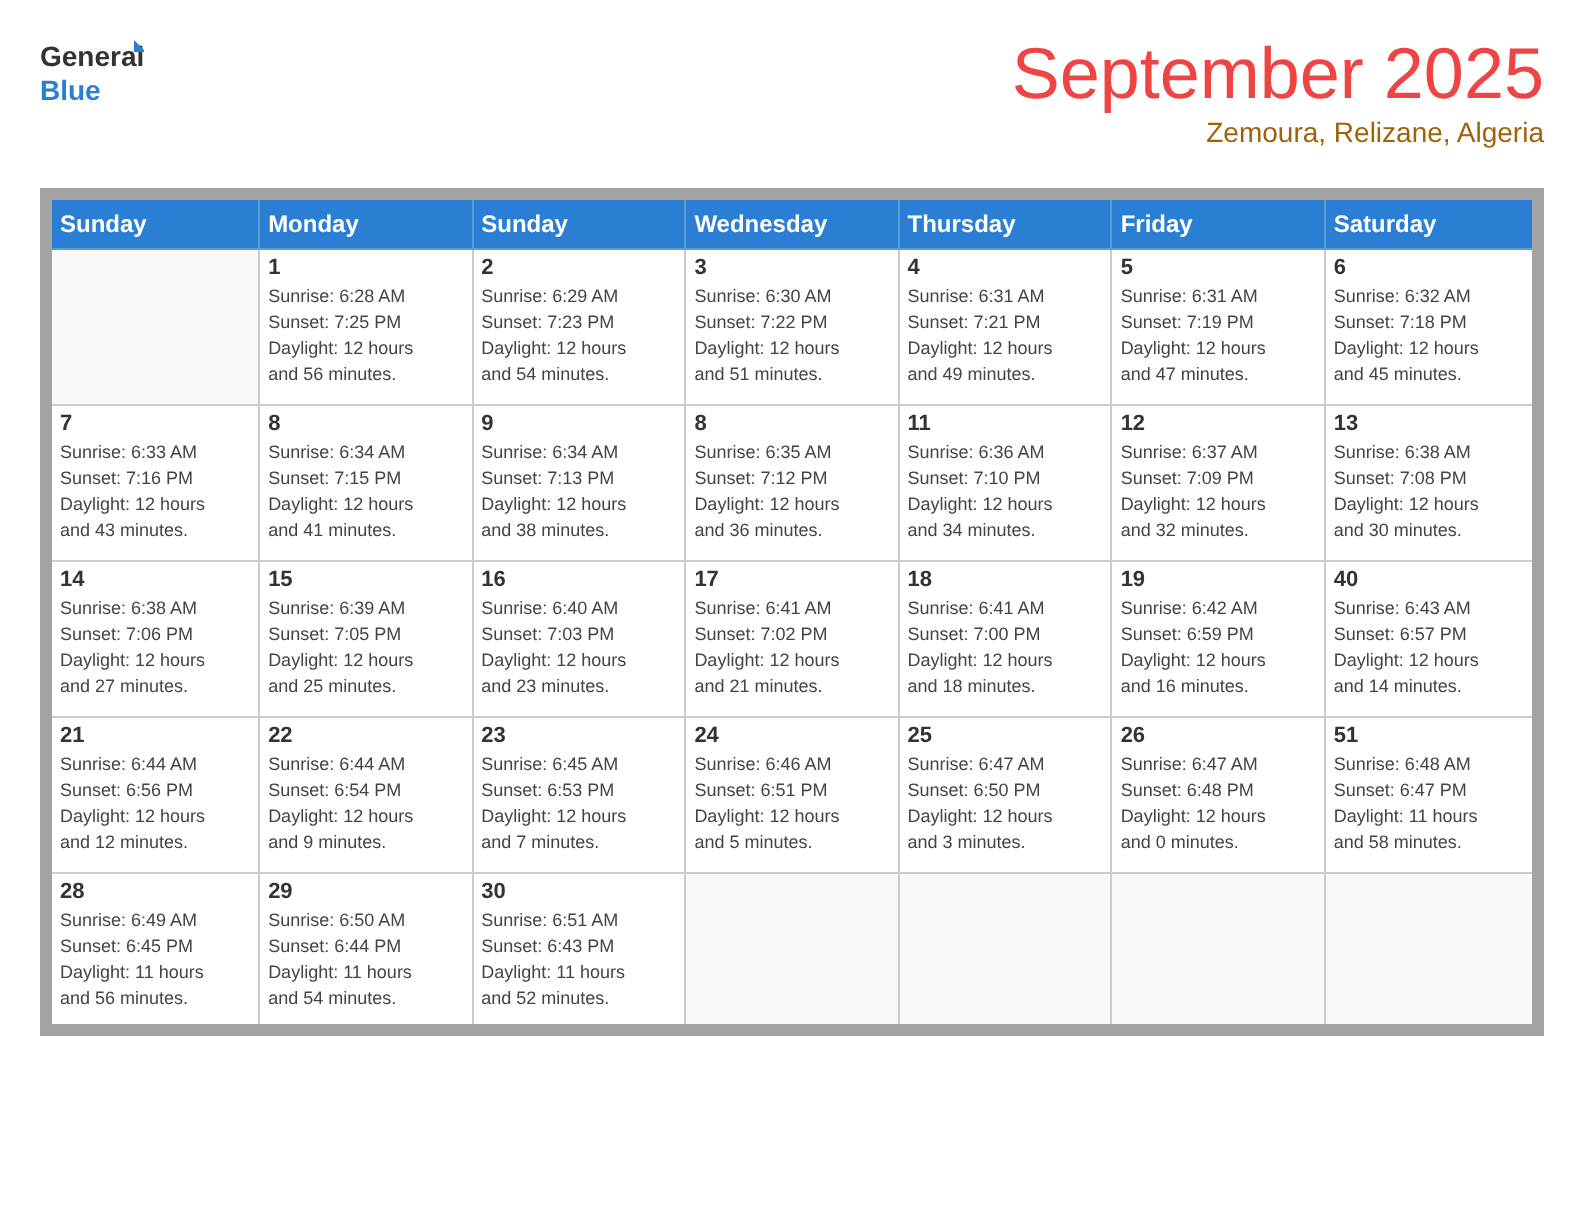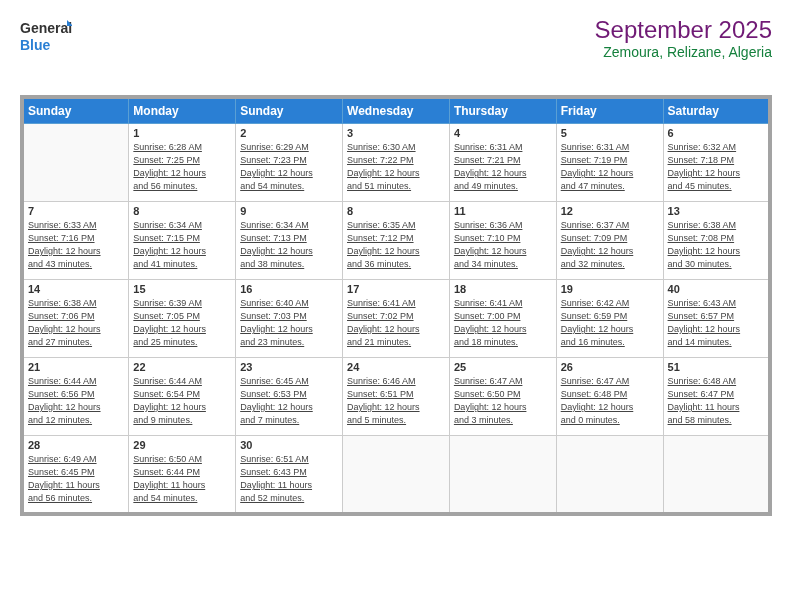--- a/index.html
+++ b/index.html
@@ -9,51 +9,51 @@
       font-family: Arial, sans-serif;
       background: #fff;
       overflow: hidden;
     }
     .page {
       width: 792px;
       height: 476px;
       padding: 16px 20px 10px 20px;
       display: flex;
       flex-direction: column;
+      gap: 12px;
     }
     .header {
       display: flex;
       justify-content: space-between;
       align-items: flex-start;
       margin-bottom: 8px;
     }
     .logo {
       display: flex;
       align-items: center;
       gap: 4px;
     }
     .title-block {
       text-align: right;
     }
     .month-title {
-      font-size: 24px;
-      color: #701a75;
+      font-size: 36px;
+      color: #ef4444;
       font-weight: normal;
     }
     .subtitle {
       font-size: 14px;
-      color: #15803d;
+      color: #a16207;
     }
     .calendar {
       flex: 1;
-      border: 4px solid #a3a3a3;
+      border: 6px solid #a3a3a3;
       border-collapse: collapse;
       width: 100%;
       table-layout: fixed;
-      margin-top: 27px;
     }
     .calendar th {
       background: #2a7fd4;
       color: #fff;
       font-size: 12px;
       font-weight: bold;
       padding: 5px 4px;
       text-align: left;
       border: 1px solid #5a9fd4;
     }
@@ -68,21 +68,20 @@
     .day-number {
       font-size: 11px;
       font-weight: bold;
       margin-bottom: 2px;
       display: block;
     }
     .day-info {
       font-size: 9px;
       line-height: 1.45;
       color: #444;
-      text-decoration: underline;
     }
     .empty-cell {
       background: #f9f9f9;
     }
   </style>
 </head>
 <body>
 
 <div class="page">
   <div class="header">

